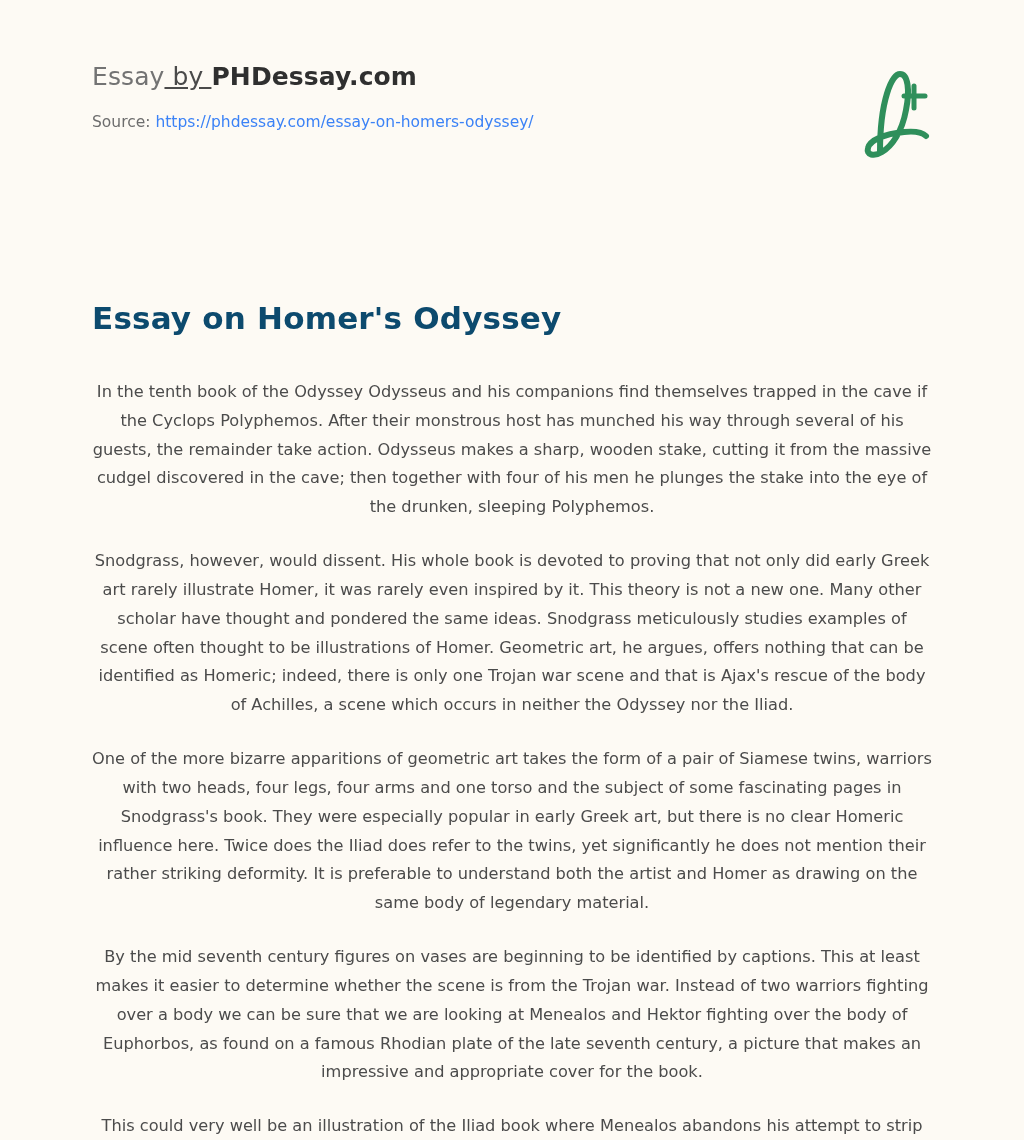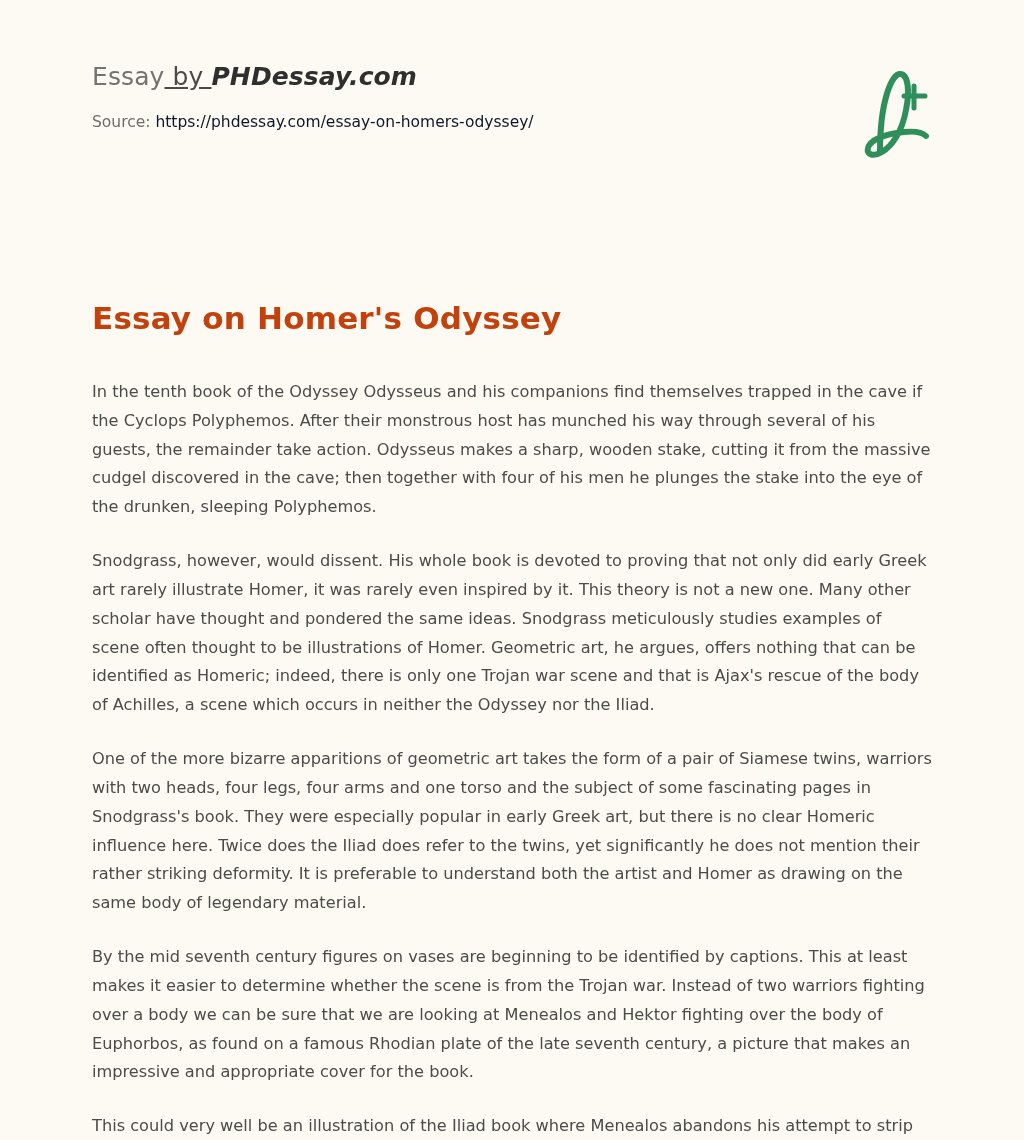--- a/index.html
+++ b/index.html
@@ -33,58 +33,57 @@
   .brand-essay {
     color: #737373;
   }
   .brand-by {
     color: #4a4a4a;
     text-decoration: underline;
   }
   .brand-site {
     color: #2f2f2f;
     font-weight: bold;
-    font-style: italic;
   }
   .source-line {
     margin-top: 22px;
     font-size: 15.5px;
     color: #6d6d6d;
   }
   .source-label {
     color: #6d6d6d;
     margin-top: 6px;
   }
   .source-url {
-    color: #0f172a;
+    color: #3b82f6;
     text-decoration: none;
   }
   .logo {
     position: absolute;
     top: -2px;
     right: -6px;
     width: 120px;
     height: 110px;
   }
   h1.title {
     margin: 108px 0 0 0;
     font-size: 31px;
     font-weight: bold;
-    color: #c2410c;
+    color: #0c4a6e;
     letter-spacing: 0.2px;
   }
   .article {
     margin-top: 42px;
   }
   .article p {
     margin: 0 0 25px 0;
     font-size: 16.2px;
     line-height: 1.78;
     color: #4b4b4b;
-    text-align: left;
+    text-align: center;
   }
   .article p:last-child {
     margin-bottom: 0;
   }
 </style>
 </head>
 <body>
 
 <div class="page">
 

